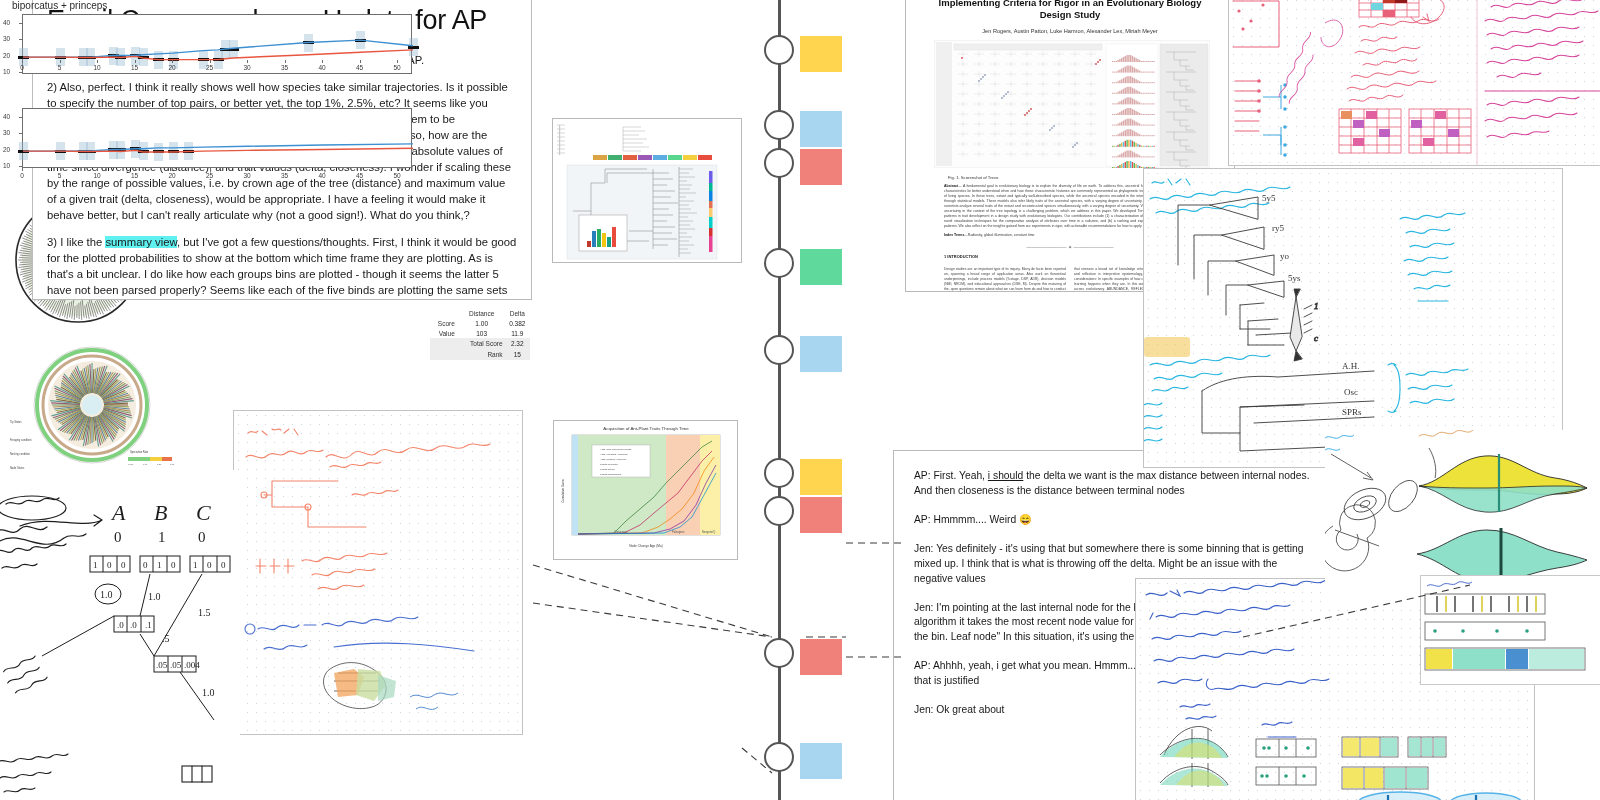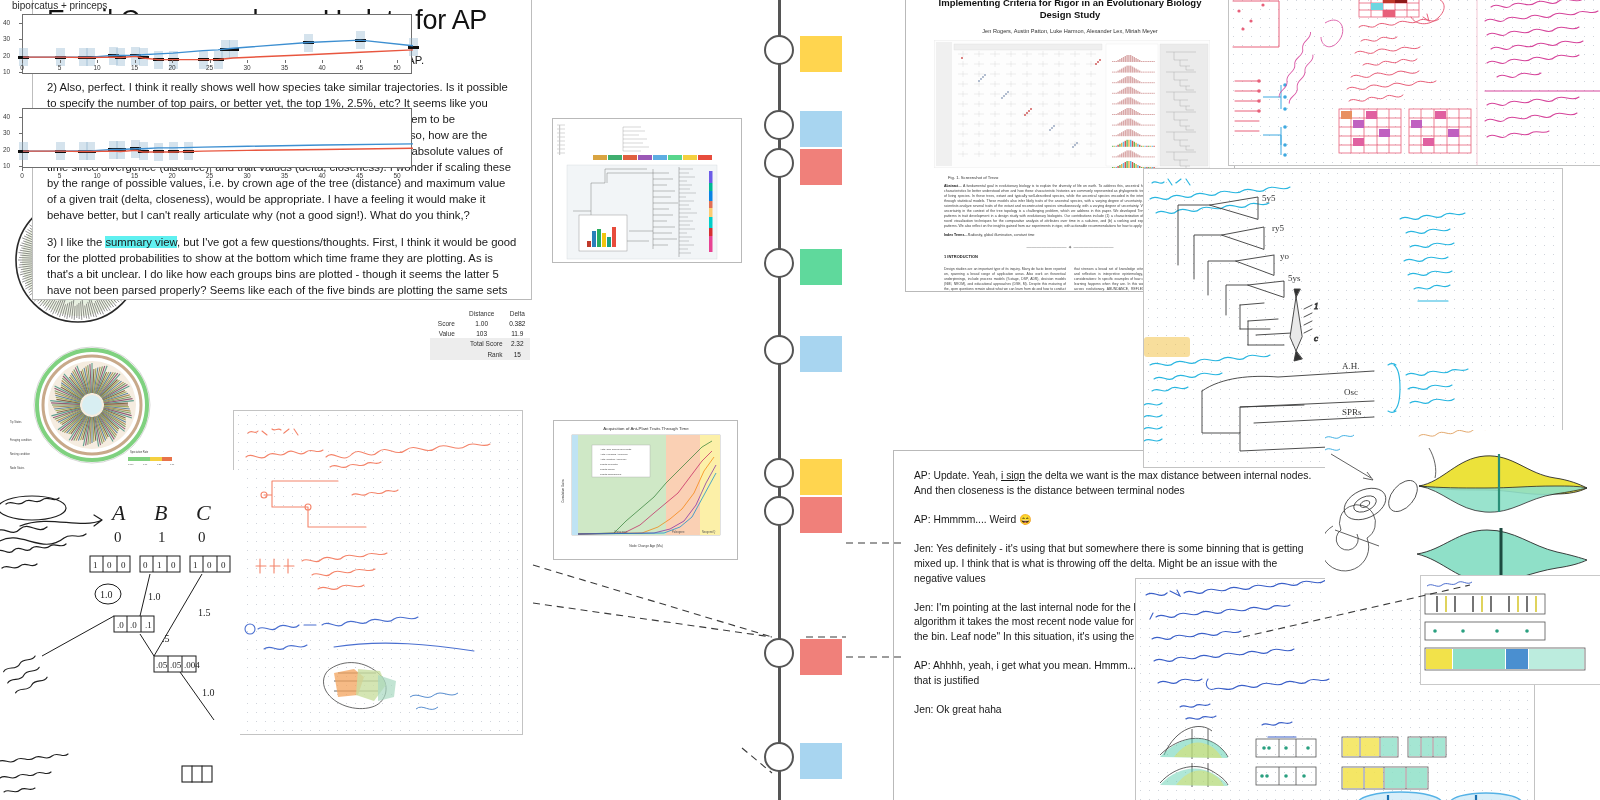--- a/index.html
+++ b/index.html
@@ -1268,27 +1268,27 @@
     <div style="text-align:center;font-size:5px;color:#777;margin-top:6px">———————— ✦ ————————</div>
     <div style="font-size:4px;font-weight:700;color:#222;margin:4px 38px 2px 38px">1  INTRODUCTION</div>
     <div class="paper-cols">
       <div>Design studies are an important type of its inquiry. Many de facto been reported on, spanning a broad range of application areas. Also work on theoretical underpinnings, include process models (9-stage, DSP, ADR), decision models (NMI, NROM), and educational approaches (DSE, M). Despite this maturing of the, open questions remain about what we can learn from do and how to conduct them with rigor. Recent work by Meyer and Dykes proposes a re-framing of de</div>
       <div>that stresses a broad set of knowledge criteria, through the process of design and reflection is interpretive epistemology, and propose a broader set of considerations: In specific examples of how criteria are applied and the types of learning happens when they are. In this work we experiment with the criteria across evolutionary. ABUNDANCE, REFLEXIVITY; we place experimentation took place within the evolutionary biologists, and consisted of into the study.</div>
     </div>
   </div>
 
   <div class="card" id="chat">
     <div class="inner" id="chat-inner">
-        <p class="chat-msg"><span>AP: Update. Yeah, </span><u>i sign</u><span> the delta we want is the max distance between internal nodes. And then closeness is the distance between terminal nodes</span></p>
+        <p class="chat-msg"><span>AP: First. Yeah, </span><u>i should</u><span> the delta we want is the max distance between internal nodes. And then closeness is the distance between terminal nodes</span></p>
         <p class="chat-msg"><span>AP: Hmmmm.... Weird 😄</span></p>
         <p class="chat-msg"><span>Jen: Yes definitely - it's using that but somewhere there is some binning that is getting mixed up. I think that is what is throwing off the delta. Might be an issue with the negative values</span></p>
         <p class="chat-msg"><span>Jen: I'm pointing at the last internal node for the blue oath before the lead node. I'm the algorithm it takes the most recent node value for a given bin if there is not a node within the bin. Leaf node"
 In this situation, it's using the value for that node I'm p                       red path</span></p>
         <p class="chat-msg"><span>AP: Ahhhh, yeah, i get what you mean. Hmmm... Tec                  model based inference for.... So that is justified</span></p>
-        <p class="chat-msg"><span>Jen: Ok great haha</span></p>
+        <p class="chat-msg"><span>Jen: Ok great about</span></p>
       </div>
   </div>
 
   <div class="hw" id="hw-orange">
     <svg width="290" height="325" viewBox="0 0 290 325" class="ink">
       <g stroke="#f4846a" stroke-width="1.1" fill="none" stroke-linecap="round">
         <path d="M14,22 c4,-4 7,2 10,-2 M28,20 l5,4 M38,18 c3,3 6,-2 9,1 M50,22 l5,-4 M60,18 l4,6"></path>
         <path d="M12,46 c6,-6 14,6 22,-2 c6,-5 12,4 18,-2 c7,-6 13,5 20,-1 c6,-5 11,3 17,-2"></path>
         <path d="M92,46 c8,-8 16,8 26,-3 c9,-8 17,7 26,-2 c9,-8 18,6 28,-2 c10,-8 20,6 30,-2 c10,-7 20,5 30,-2 c8,-6 16,3 24,-2"></path>
         <path d="M96,56 c6,-5 12,4 18,-1 c6,-5 12,3 18,-2 c5,-4 10,2 15,-2"></path>

